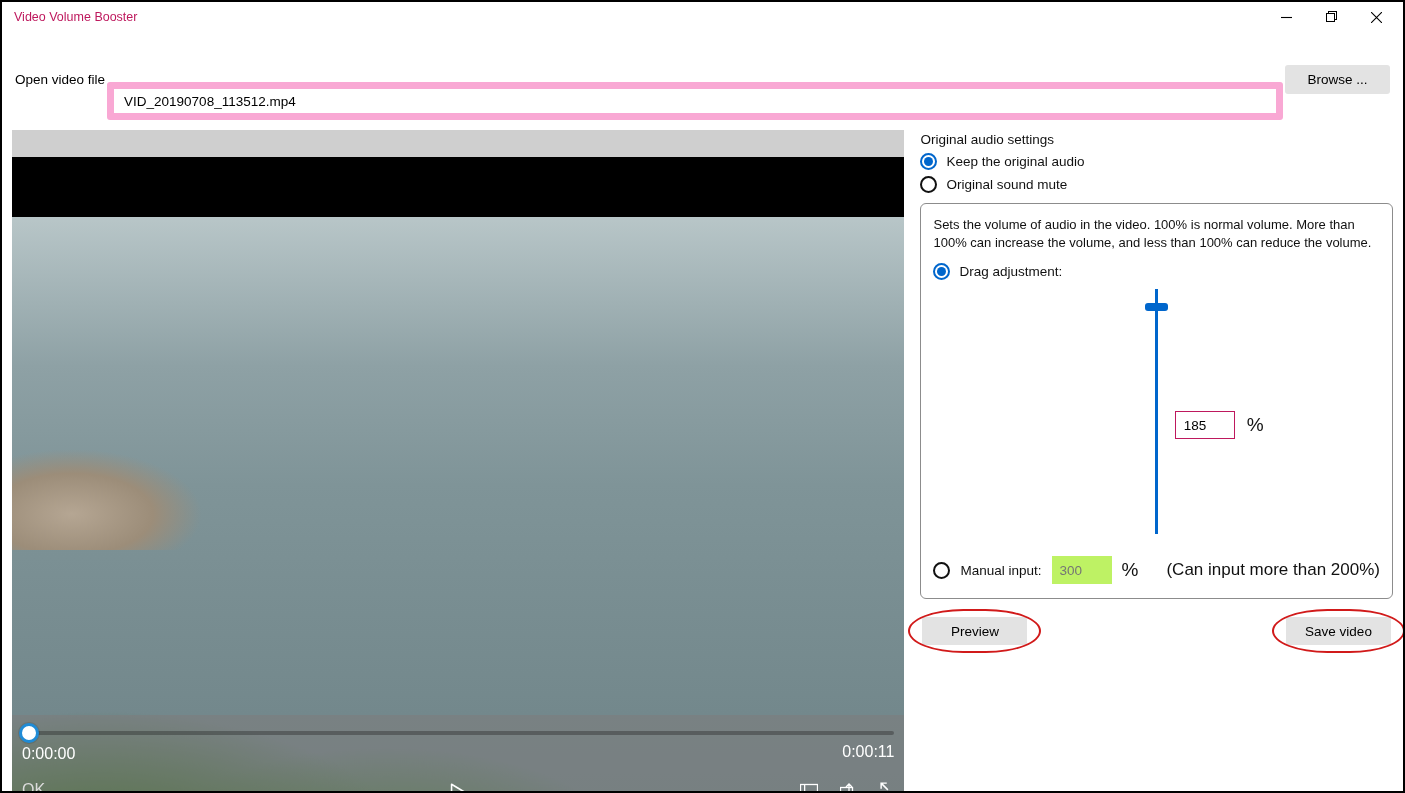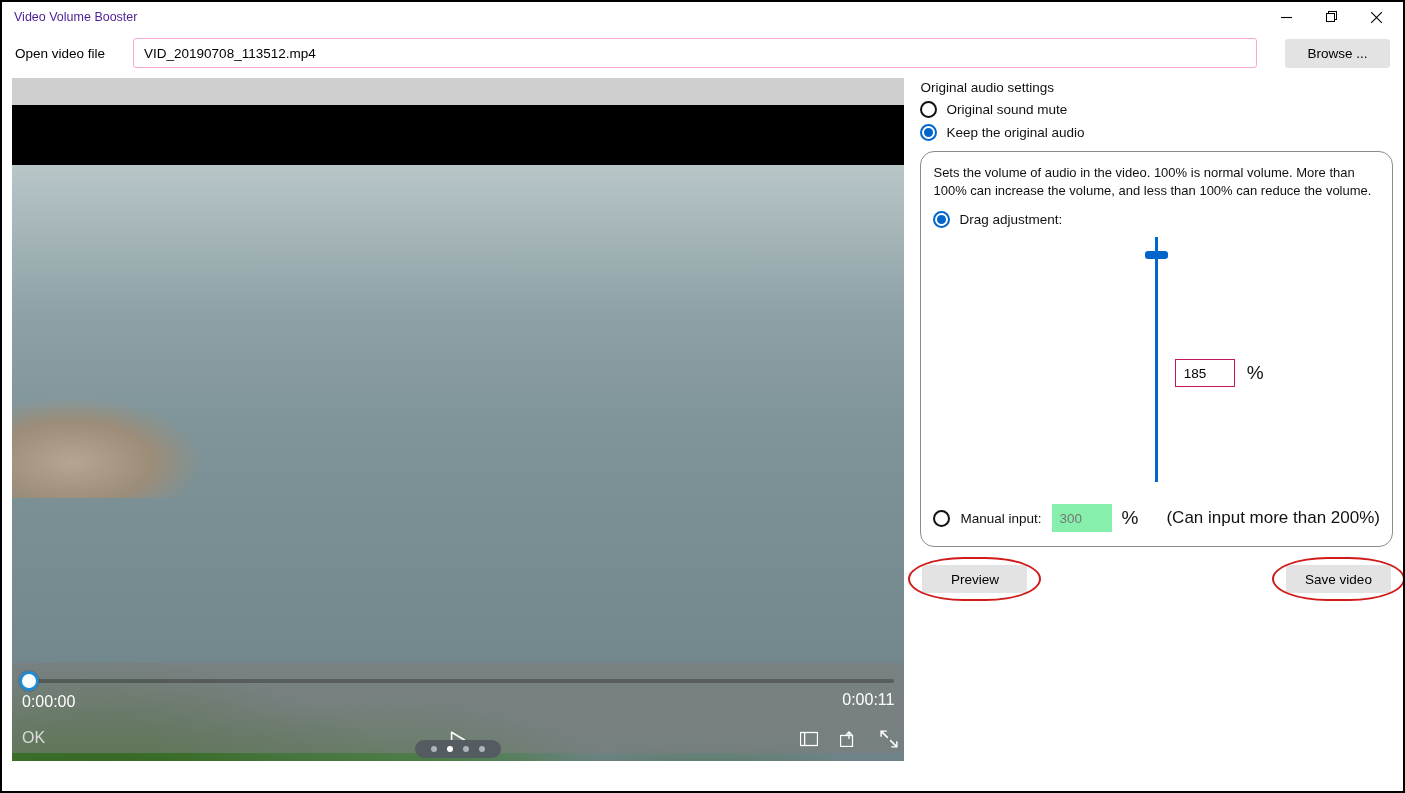--- a/index.html
+++ b/index.html
@@ -12,54 +12,55 @@
       position: relative;
     }
 
     
     .titlebar {
       display: flex;
       align-items: center;
       height: 30px;
       padding: 0 4px 0 12px;
       font-size: 12.5px;
-      color: #4c1d95;
+      color: #be185d;
     }
     .titlebar .wctrls {
       margin-left: auto;
       display: flex;
       gap: 0;
     }
     .wctrl {
       width: 45px;
       height: 28px;
       display: flex;
       align-items: center;
       justify-content: center;
       color: #000;
     }
 
     
     .file-row {
       display: flex;
       align-items: center;
-      gap: 28px;
+      gap: 2px;
       padding: 6px 13px 10px 13px;
     }
     .file-row label {
       font-size: 13.5px;
       white-space: nowrap;
     }
     .file-input {
       flex: 1;
       height: 30px;
-      border: 1px solid #f9a8d4;
+      border: 7px solid #f9a8d4;
       border-radius: 3px;
       padding: 12px 10px;
       font-size: 13.5px;
+      margin-top: 44px;
     }
     .browse-btn {
       width: 105px;
       height: 29px;
       background: #e3e3e3;
       border: none;
       border-radius: 3px;
       font-size: 13.5px;
       cursor: pointer;
     }
@@ -156,21 +157,21 @@
       width:17px; height:17px; border:2px solid #111; border-radius:50%;
       display:flex; align-items:center; justify-content:center;
     }
     .radio.blue { border-color:#0066cc; }
     .radio .inner {
       width:9px; height:9px; border-radius:50%; background:#0066cc;
     }
 
     .vol-box {
       border:1px solid #8c8c8c;
-      border-radius:14px;
+      border-radius:6px;
       margin-top:10px;
       padding:12px 12px 14px 12px;
     }
     .vol-desc { font-size:13px; line-height:1.35; margin-bottom:12px; }
 
     .slider-wrap {
       position:relative;
       height:250px;
       display:flex; align-items:center; justify-content:center;
       margin: 6px 0 4px 0;
@@ -191,21 +192,21 @@
       padding:0 8px; font-size:13.5px;
     }
     .pct-sign { font-size:19px; }
 
     .manual-row {
       display:flex; align-items:center; gap:10px; margin-top:20px;
       white-space:nowrap;
     }
     .manual-input {
       width:60px; height:28px;
-      background:#86efac; border:none; padding:0 8px; color:#7a7a7a;
+      background:#bef264; border:none; padding:0 8px; color:#7a7a7a;
       font-size:13.5px;
     }
     .hint { font-size:17px; margin-left:18px;text-align:center; }
 
     .action-row {
       display:flex; justify-content:space-between; 
       margin-top:18px;
       padding: 0 2px;
     }
     .action-btn {
@@ -307,28 +308,28 @@
           <div class="dot"></div>
           <div class="dot"></div>
       </div>
     </div>
   </div>
 
   <div class="settings">
     <h3>Original audio settings</h3>
 
     <div class="radio-row">
-      <span class="radio"></span>
-      <span>Original sound mute</span>
-    </div>
-    <div class="radio-row">
       <span class="radio blue">
           <span class="inner"></span>
         </span>
       <span>Keep the original audio</span>
+    </div>
+    <div class="radio-row">
+      <span class="radio"></span>
+      <span>Original sound mute</span>
     </div>
 
     <div class="vol-box">
       <div class="vol-desc">Sets the volume of audio in the video. 100% is normal volume. More than 100% can increase the volume, and less than 100% can reduce the volume.</div>
 
       <div class="radio-row">
         <span class="radio blue">
             <span class="inner"></span>
           </span>
         <span>Drag adjustment:</span>

